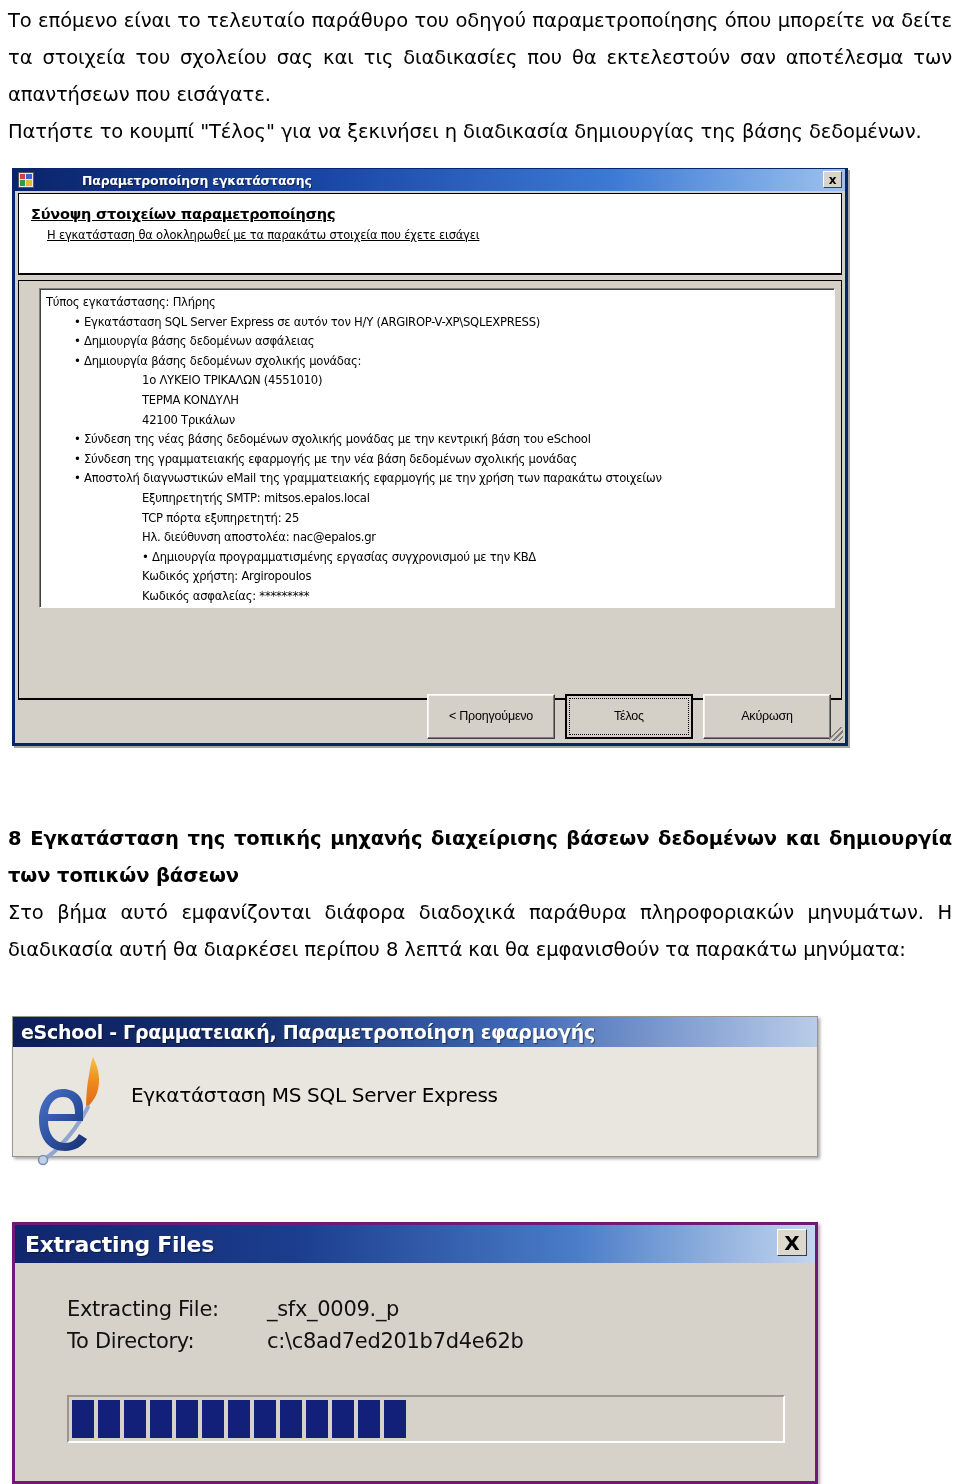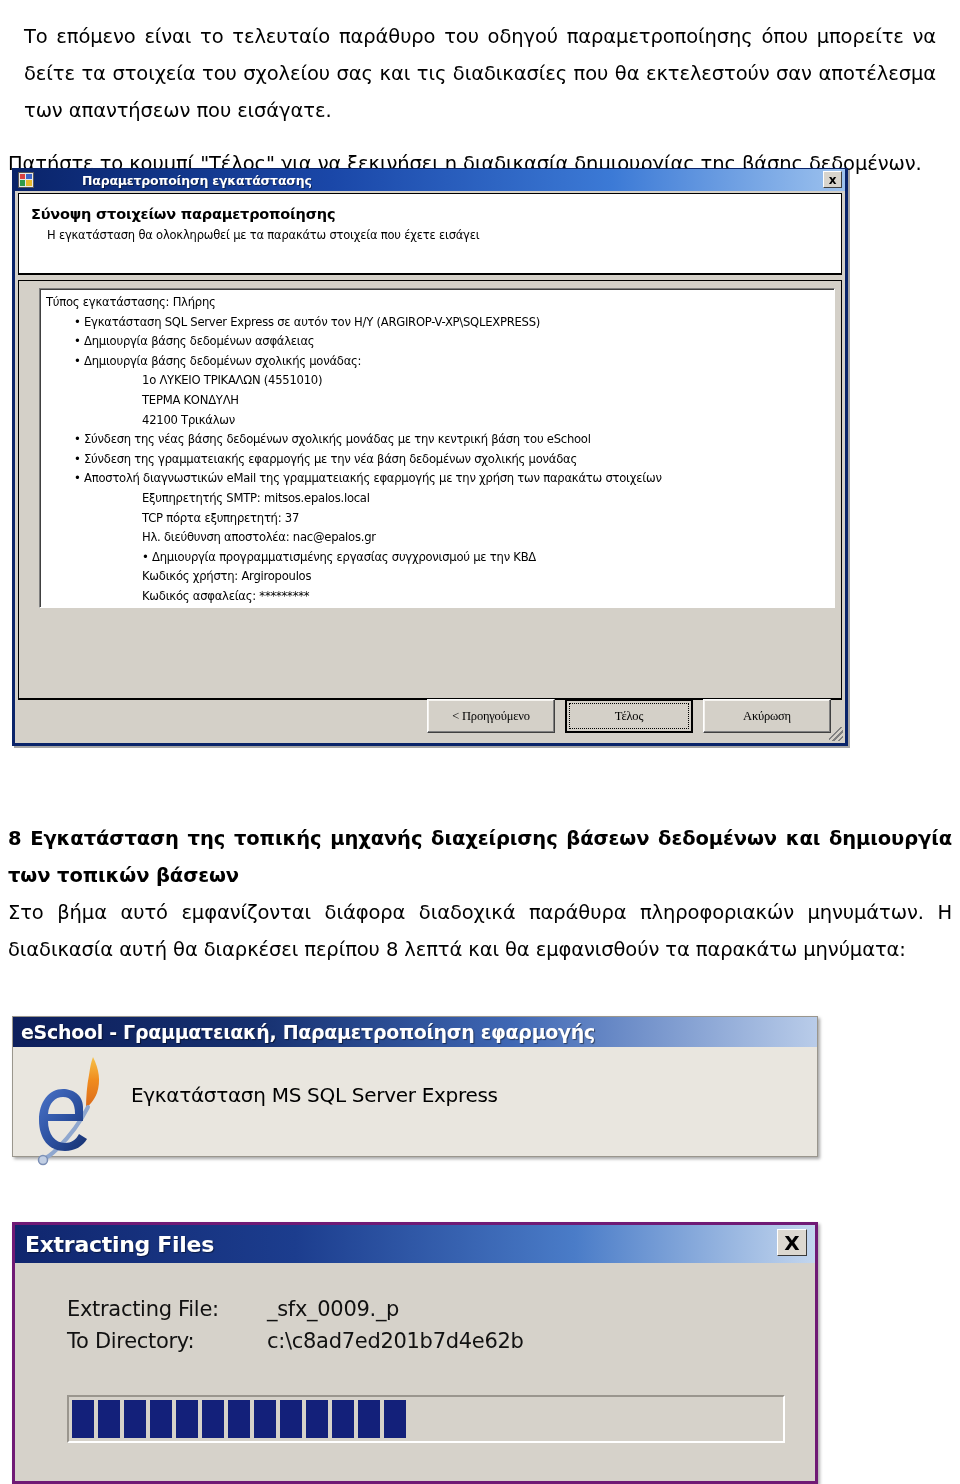--- a/index.html
+++ b/index.html
@@ -107,20 +107,21 @@
   }
 
   #setup-wizard-dialog .header-panel {
     margin: 2px 3px 0 3px;
     background: #ffffff;
     border: 1px solid #000000;
     border-bottom: 2px solid #000000;
     height: 82px;
     padding: 12px 0 0 12px;
     box-sizing: border-box;
+    text-decoration: underline;
   }
   .hdr-title {
     font-family: "DejaVu Sans", sans-serif;
     font-weight: bold;
     font-size: 14.5px;
     color: #000;
     letter-spacing: -0.2px;
   }
   .hdr-sub {
     font-family: "DejaVu Sans", sans-serif;
@@ -170,27 +171,27 @@
     height: 46px;
     padding-right: 14px;
     display: flex;
     align-items: center;
     justify-content: flex-end;
     gap: 10px;
     box-sizing: border-box;
   }
   .win-btn {
     min-width: 128px;
-    height: 34px;
+    height: 45px;
     background: #d4d0c8;
     border: 1px solid #ffffff;
     border-right-color: #404040;
     border-bottom-color: #404040;
     box-shadow: inset -1px -1px 0 #808080, inset 1px 1px 0 #f4f2ee;
-    font-family: Liberation Serif, serif;
+    font-family: Liberation Sans, sans-serif;
     font-size: 12.5px;
     color: #000;
     display: flex;
     align-items: center;
     justify-content: center;
     box-sizing: border-box;
     letter-spacing: -0.2px;
   }
   .win-btn.default {
     border: 2px solid #000;
@@ -335,21 +336,21 @@
   #extract-progress .chunk {
     width: 22px;
     flex: 0 0 auto;
     background: #13207a;
   }
 </style>
 </head>
 <body>
 
 <div id="intro-block">
-  <p class="doc-para" style="margin:16px;">Το επόμενο είναι το τελευταίο παράθυρο του οδηγού παραμετροποίησης όπου μπορείτε να δείτε τα στοιχεία του σχολείου σας και τις διαδικασίες που θα εκτελεστούν σαν αποτέλεσμα των απαντήσεων που εισάγατε.</p>
+  <p class="doc-para" style="margin:0;">Το επόμενο είναι το τελευταίο παράθυρο του οδηγού παραμετροποίησης όπου μπορείτε να δείτε τα στοιχεία του σχολείου σας και τις διαδικασίες που θα εκτελεστούν σαν αποτέλεσμα των απαντήσεων που εισάγατε.</p>
   <p class="doc-para nojust" style="margin:0;">Πατήστε το κουμπί "Τέλος" για να ξεκινήσει η διαδικασία δημιουργίας της βάσης δεδομένων.</p>
 </div>
 
 <div class="winbox" id="setup-wizard-dialog">
 
   <div class="titlebar">
     <span class="title-icon">
       <i class="q1"></i>
         <i class="q2"></i>
         <i class="q3"></i>
@@ -370,21 +371,21 @@
         <div class="sum-line ind1">• Εγκατάσταση SQL Server Express σε αυτόν τον Η/Υ (ARGIROP-V-XP\SQLEXPRESS)</div>
         <div class="sum-line ind1">• Δημιουργία βάσης δεδομένων ασφάλειας</div>
         <div class="sum-line ind1">• Δημιουργία βάσης δεδομένων σχολικής μονάδας:</div>
         <div class="sum-line ind2">1ο ΛΥΚΕΙΟ ΤΡΙΚΑΛΩΝ (4551010)</div>
         <div class="sum-line ind2">ΤΕΡΜΑ ΚΟΝΔΥΛΗ</div>
         <div class="sum-line ind2">42100 Τρικάλων</div>
         <div class="sum-line ind1">• Σύνδεση της νέας βάσης δεδομένων σχολικής μονάδας με την κεντρική βάση του eSchool</div>
         <div class="sum-line ind1">• Σύνδεση της γραμματειακής εφαρμογής με την νέα βάση δεδομένων σχολικής μονάδας</div>
         <div class="sum-line ind1">• Αποστολή διαγνωστικών eMail της γραμματειακής εφαρμογής με την χρήση των παρακάτω στοιχείων</div>
         <div class="sum-line ind2">Εξυπηρετητής SMTP: mitsos.epalos.local</div>
-        <div class="sum-line ind2">TCP πόρτα εξυπηρετητή: 37</div>
+        <div class="sum-line ind2">TCP πόρτα εξυπηρετητή: 25</div>
         <div class="sum-line ind2">Ηλ. διεύθυνση αποστολέα: nac@epalos.gr</div>
         <div class="sum-line ind2">• Δημιουργία προγραμματισμένης εργασίας συγχρονισμού με την ΚΒΔ</div>
         <div class="sum-line ind2">Κωδικός χρήστη: Argiropoulos</div>
         <div class="sum-line ind2">Κωδικός ασφαλείας: *********</div>
         <div class="sum-line ind2">Η εργασία θα εκτελείται μία φορά κάθε εβδομάδα, σε τυχαία ημέρα και σε τυχαία ώρα</div>
       </div>
   </div>
 
   <div id="wizard-button-row">
     <div class="win-btn">&lt; Προηγούμενο</div>

